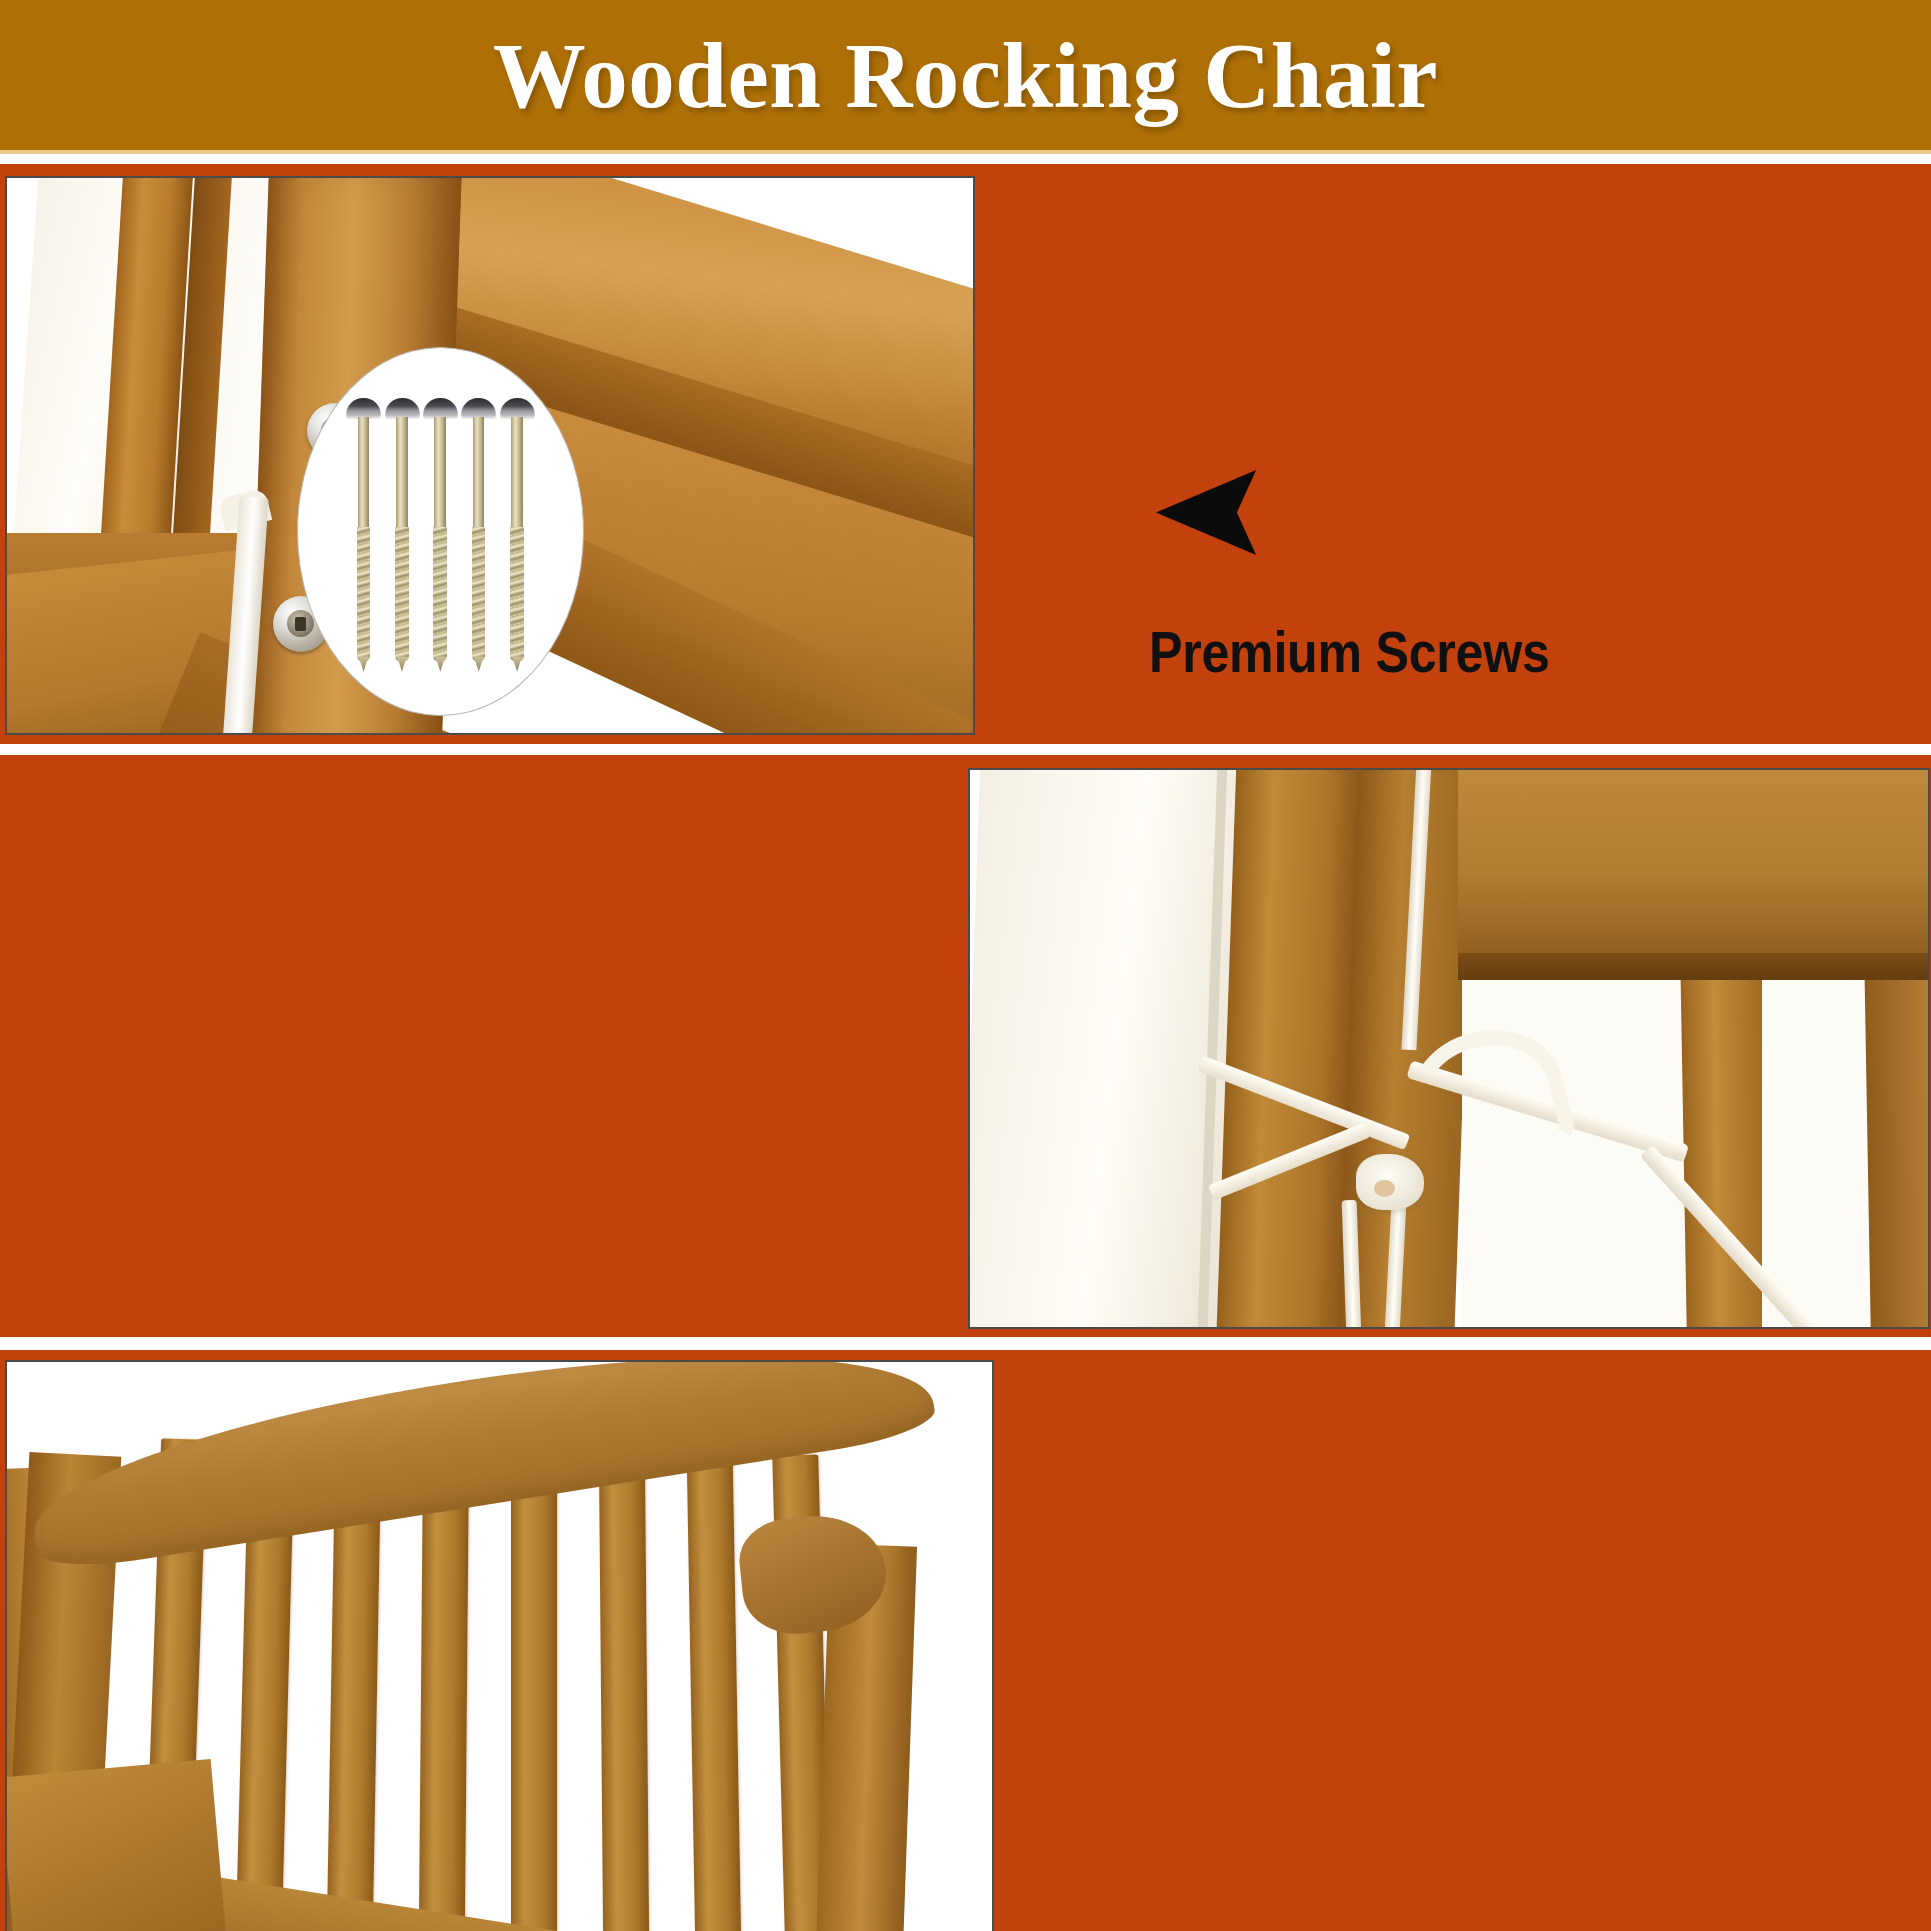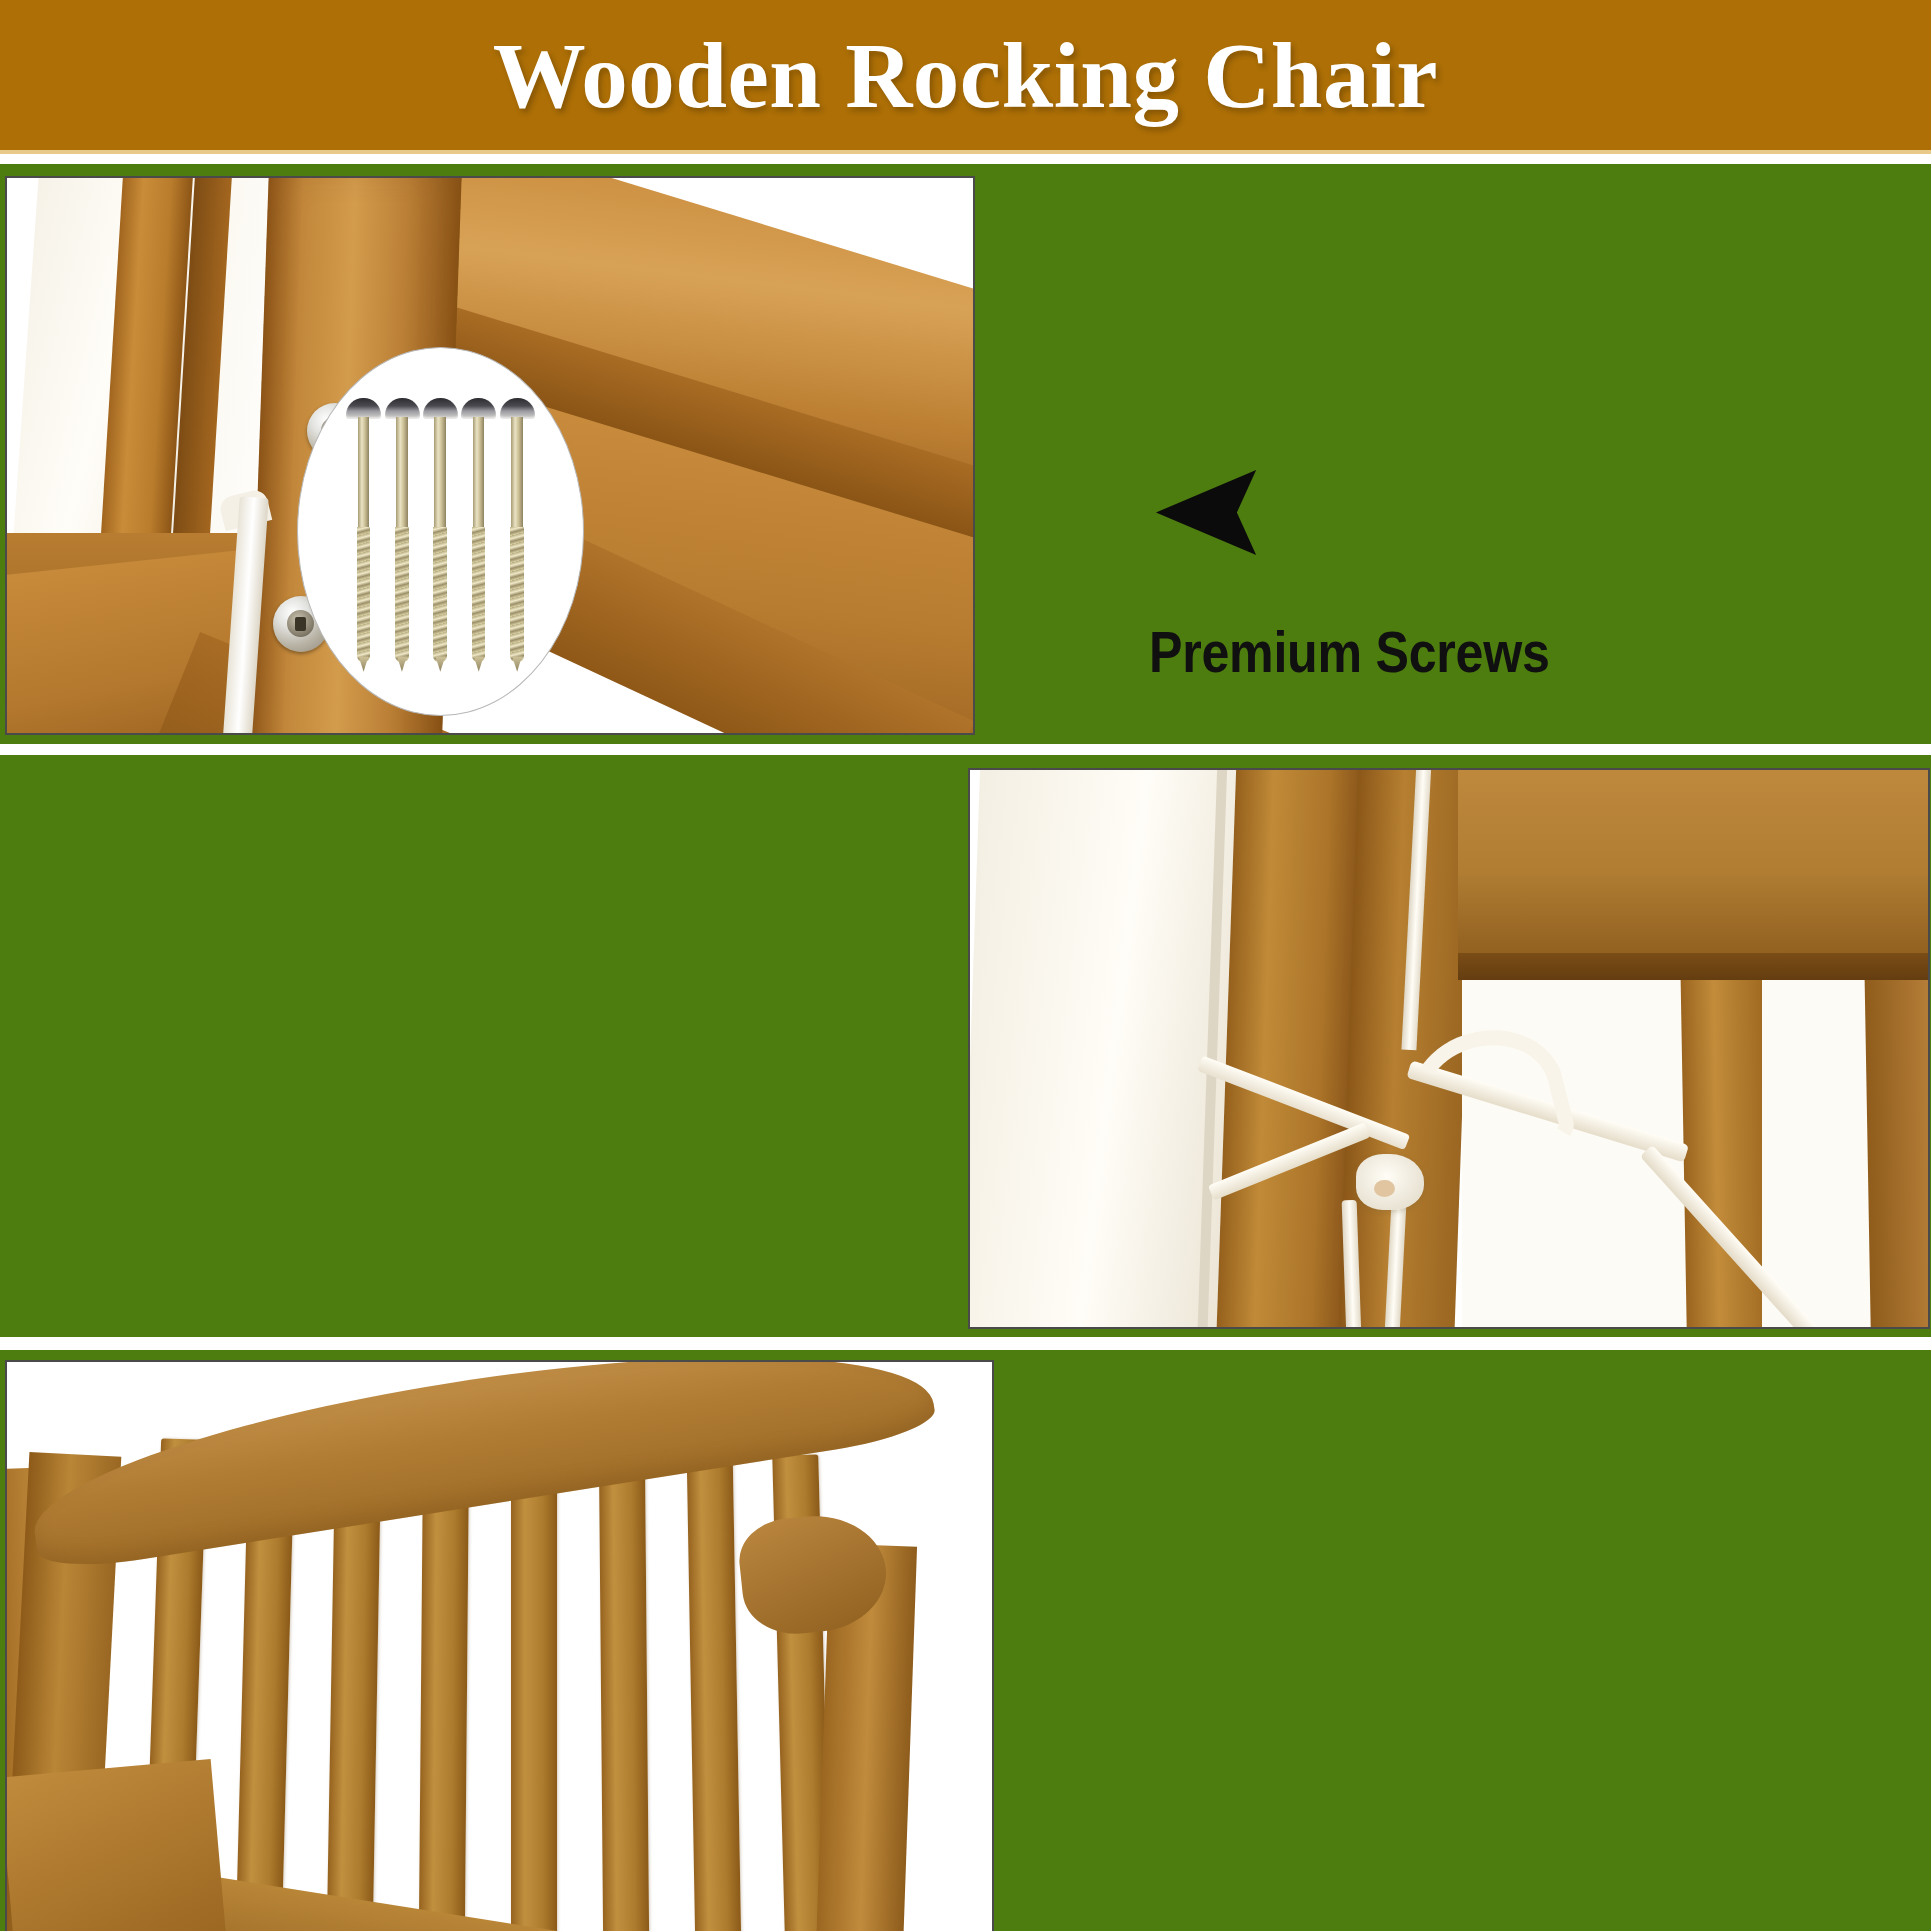--- a/index.html
+++ b/index.html
@@ -25,21 +25,21 @@
     letter-spacing:0.5px;
     text-shadow:2.9px 3.9px 4.8px rgba(70,44,0,0.35);
     white-space:nowrap;
   }
   .header-underline{
     position:absolute;left:0;top:150px;width:1931px;height:3.9px;
     background:#e8c98a;
   }
 
   
-  .row{position:absolute;left:0;width:1931px;background:#4d7c0f;text-align:center;}
+  .row{position:absolute;left:0;width:1931px;background:#c2410c;text-align:center;}
   .row1{top:164px;height:580px;}
   .row2{top:755px;height:582px;}
   .row3{top:1350px;height:581px;}
 
   
   .photo{
     position:absolute;
     background:#ffffff;
     border:2.9px solid #4a4a4a;
     overflow:hidden;

